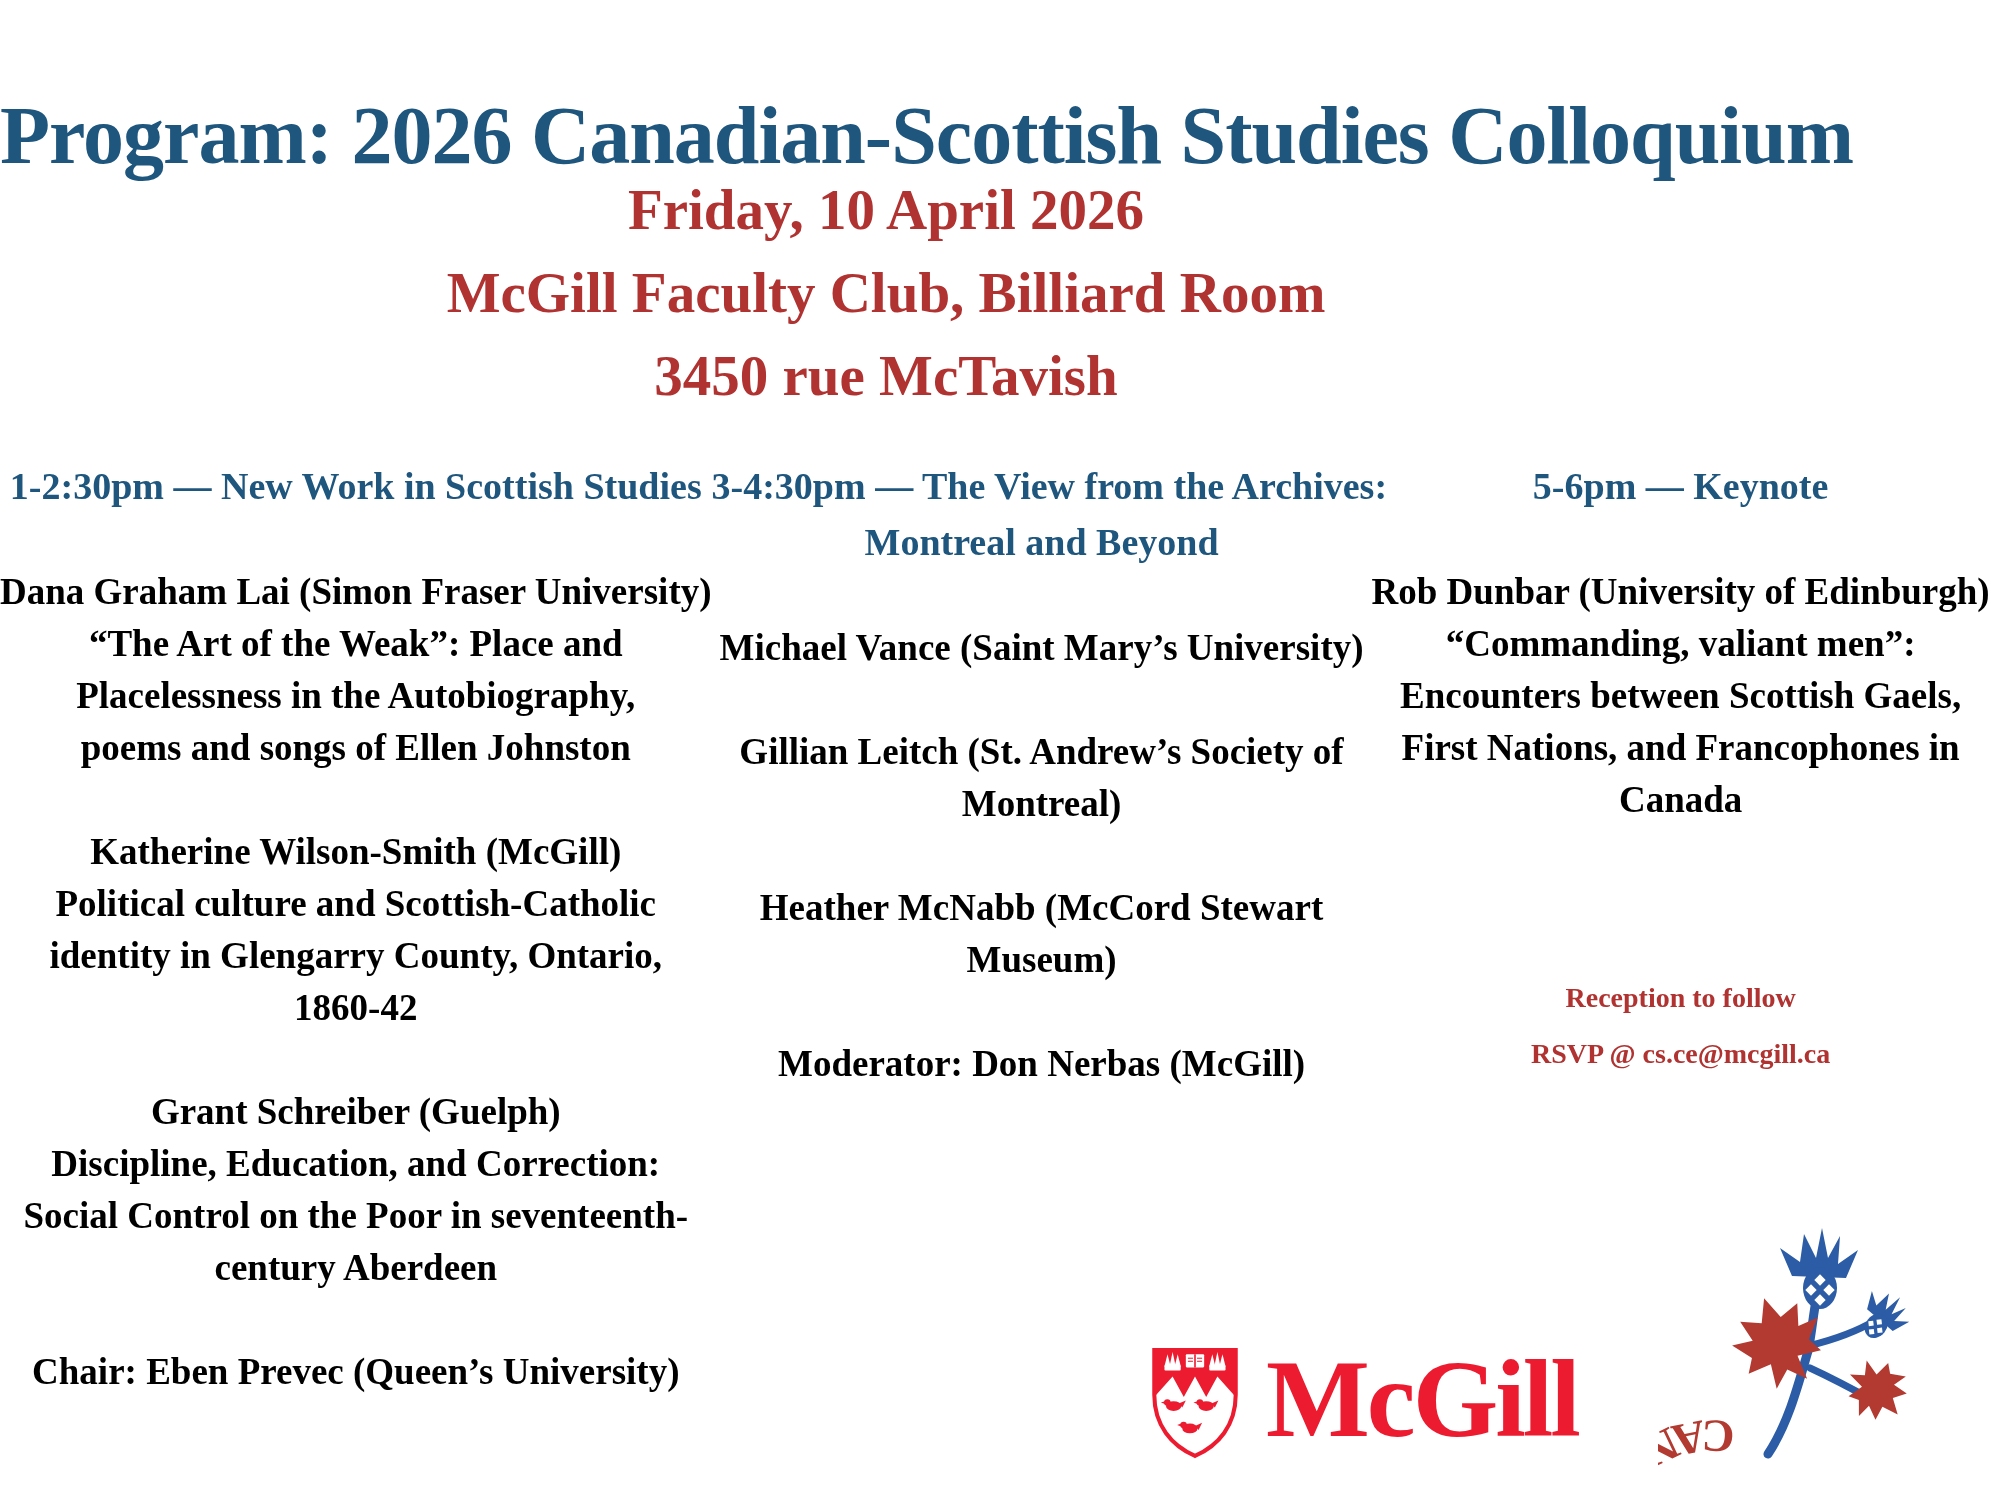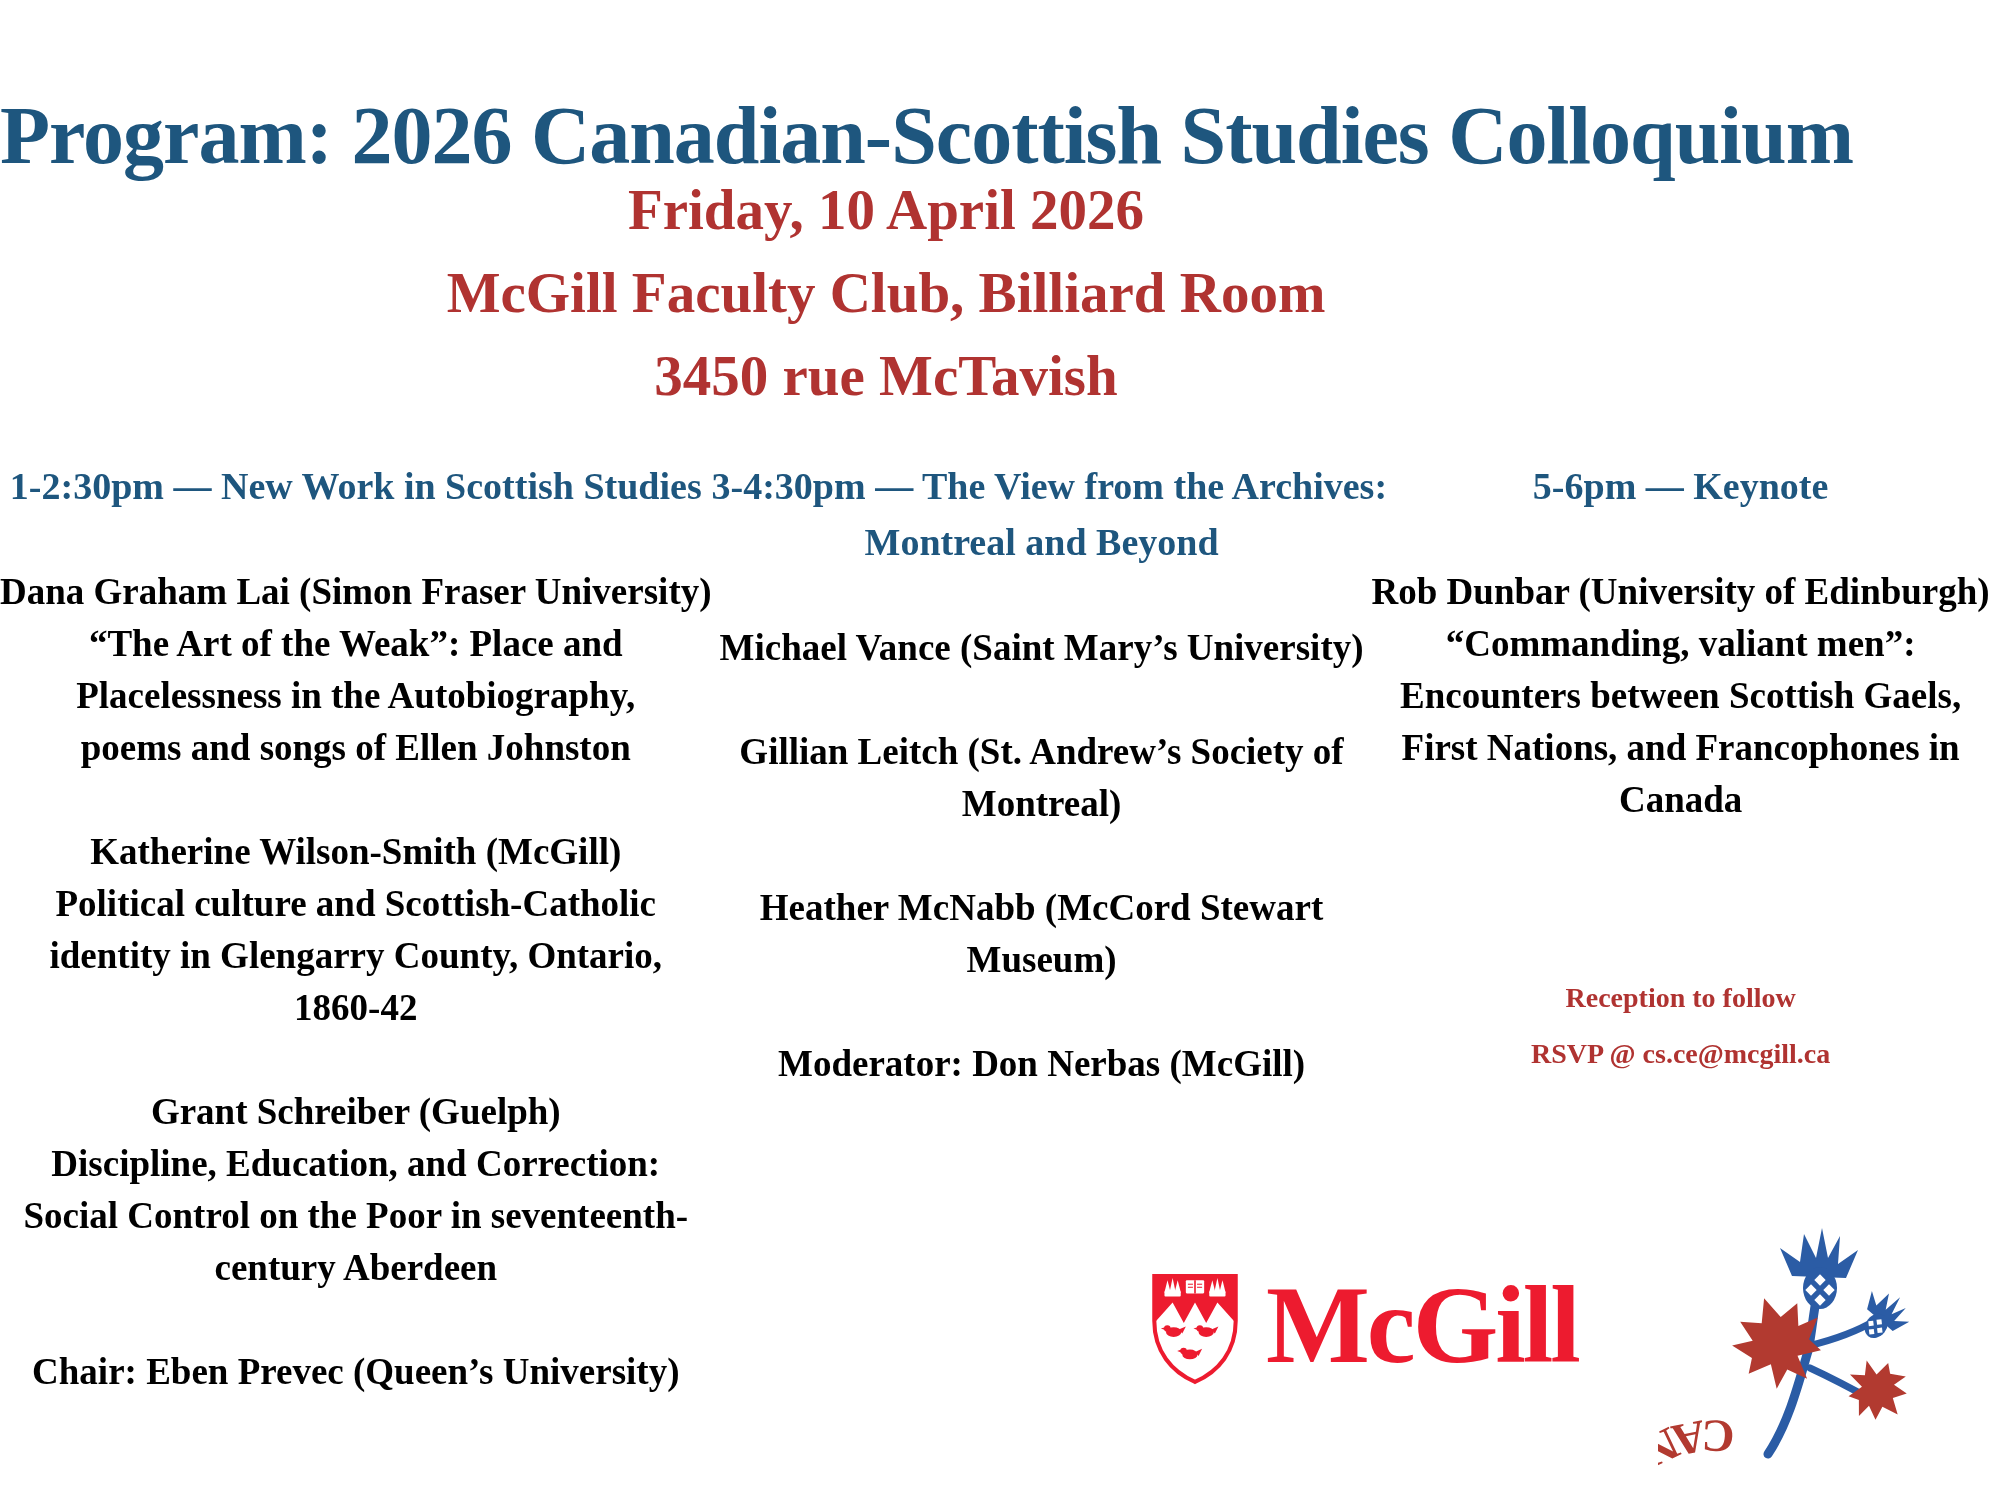--- a/index.html
+++ b/index.html
@@ -21,21 +21,21 @@
   .col-1{width:720px;}
   .col-2{width:660px;}
   .col-3{width:620px;}
   .colhead{margin:0;color:#1E567E;font-size:38px;line-height:56px;font-weight:700;}
   .colhead .hline{white-space:nowrap;}
   .entry{margin:52px 0 0 0;color:#000000;font-size:37px;line-height:52px;}
   .entry .line{white-space:nowrap;}
   .notes{margin-top:144px;color:#B03331;font-size:28px;line-height:56px;}
   .notes .line{white-space:nowrap;}
   .mcgill-logo{
-    position:absolute;left:1150px;top:1272px;display:flex;align-items:center;gap:26px;
+    position:absolute;left:1150px;top:1346px;display:flex;align-items:center;gap:26px;
   }
   .mcgill-wordmark{
     color:#ED1B2F;font-size:110px;line-height:112px;letter-spacing:-3px;
     font-family:"Liberation Serif",serif;font-weight:700;transform:translateY(-4px);
   }
   .css-logo{position:absolute;left:1658px;top:1156px;}
   .circle-text{
     font-family:"Liberation Serif",serif;font-weight:700;font-size:46px;fill:#B23A30;
   }
 </style>

